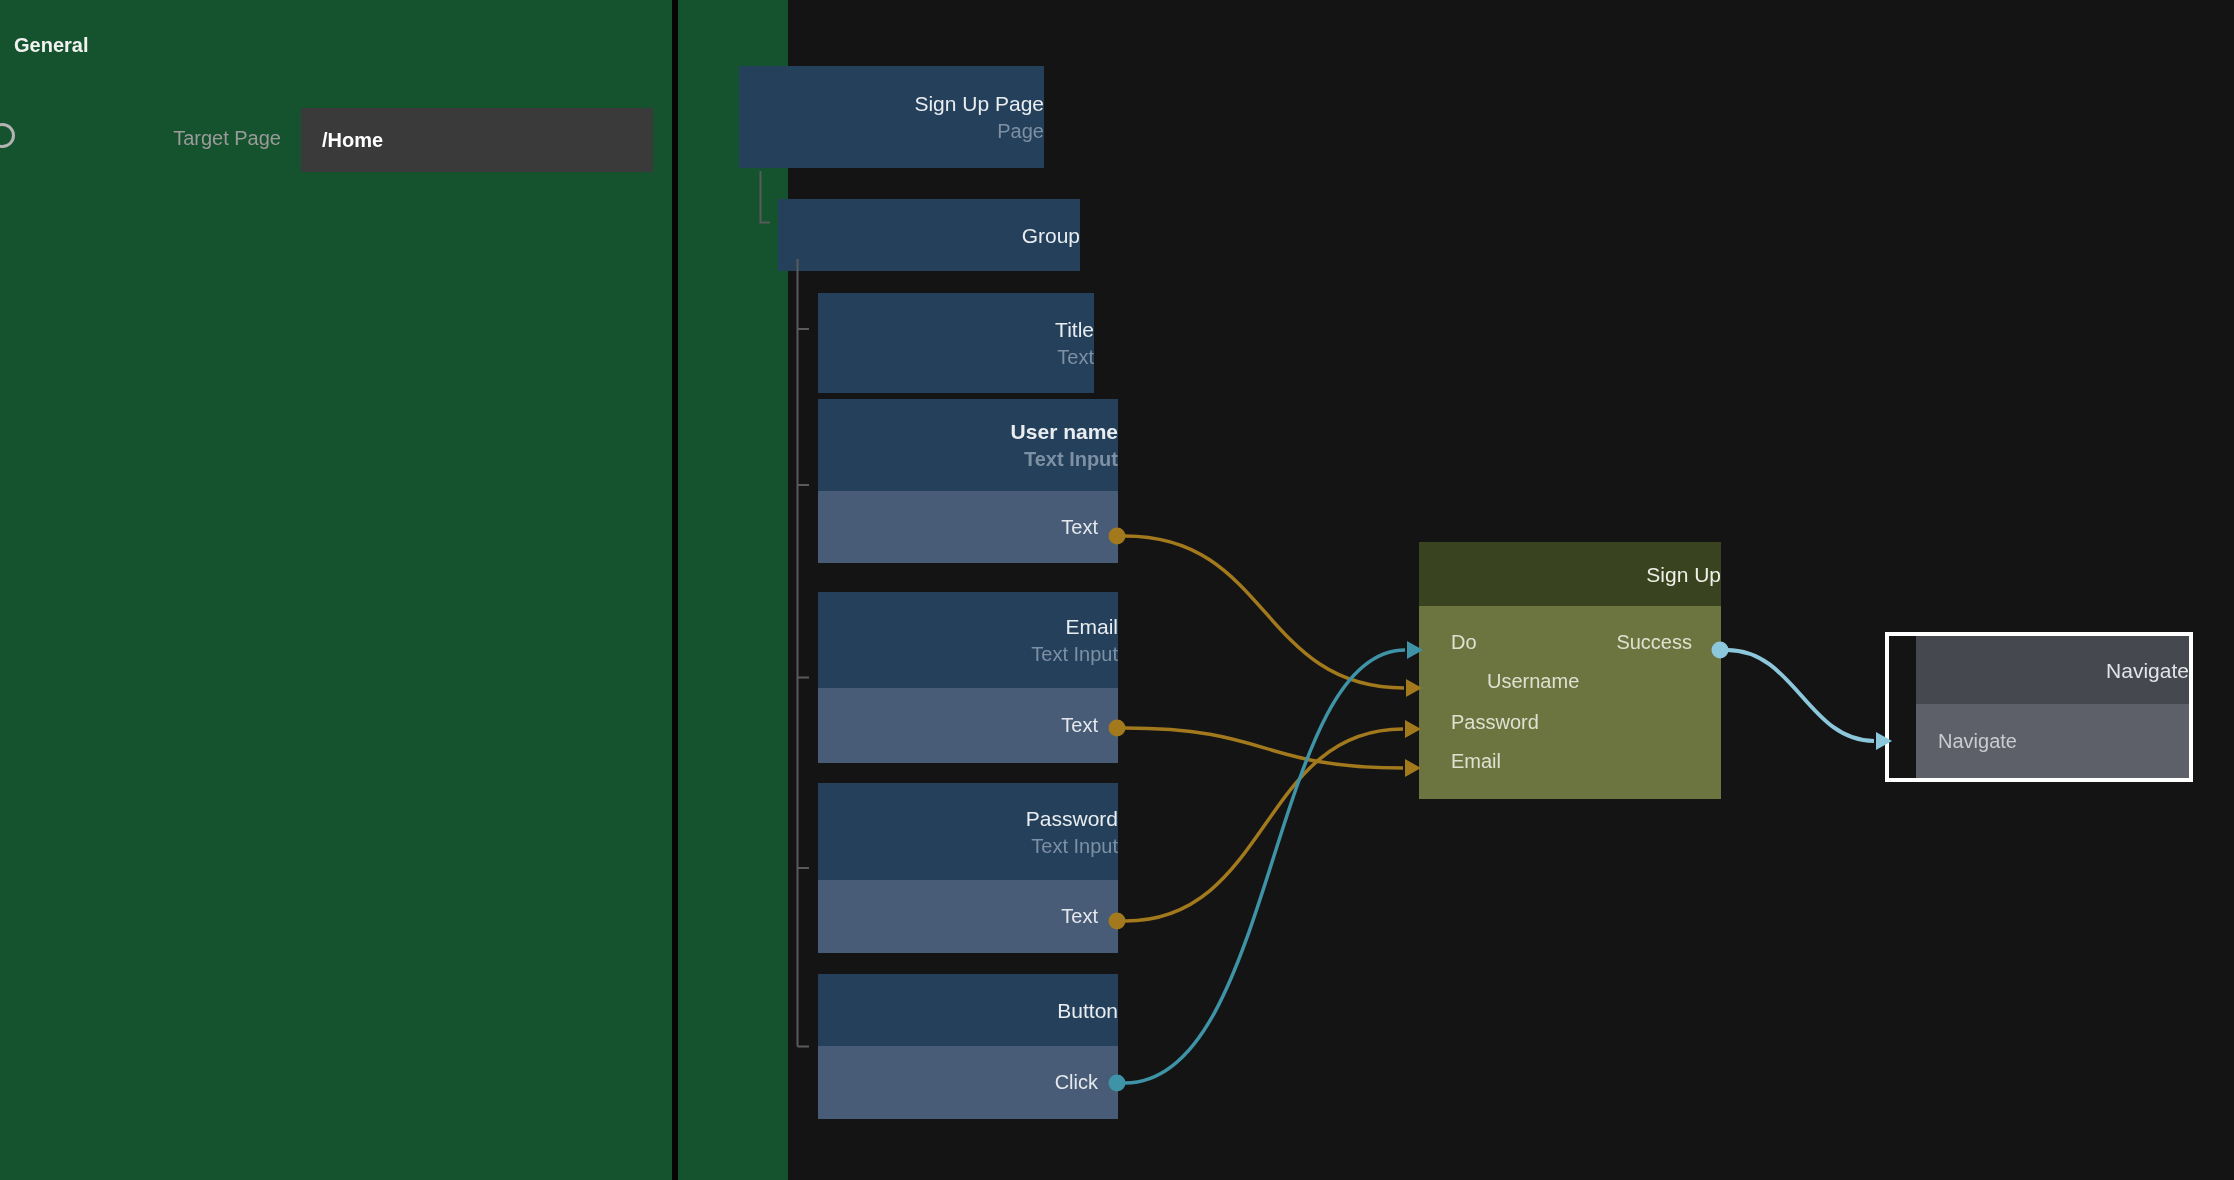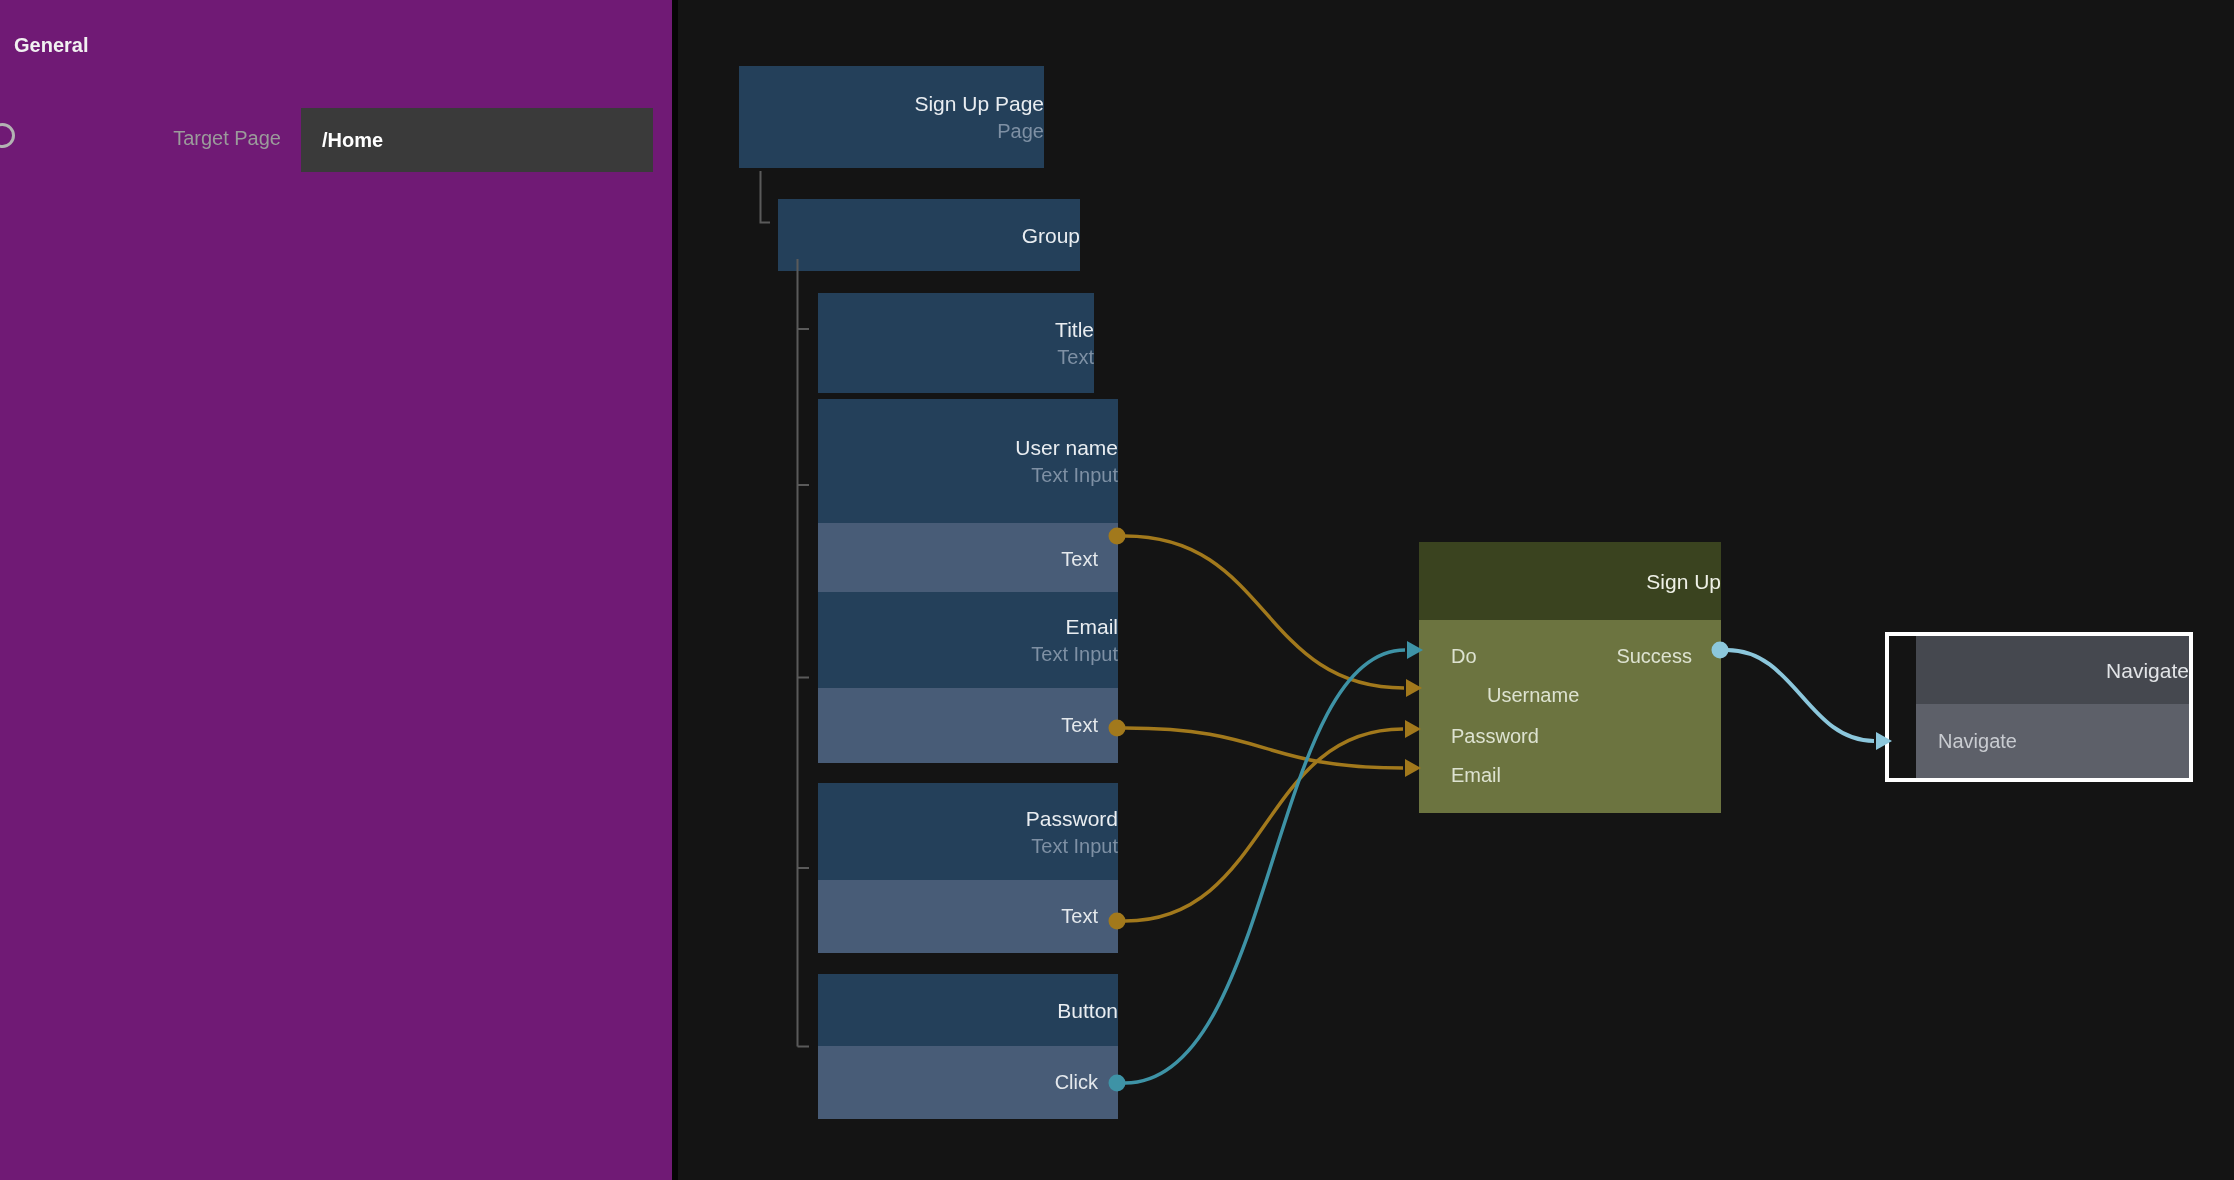--- a/index.html
+++ b/index.html
@@ -4,22 +4,22 @@
 <style>
   html,body{margin:0;padding:0;}
   body{
     width:2234px;height:1180px;overflow:hidden;position:relative;
     background:#141414;
     font-family:"Liberation Sans","DejaVu Sans",sans-serif;
     -webkit-font-smoothing:antialiased;
   }
   
   .side-panel{
-    position:absolute;left:0;top:0;width:672px;height:1180px;
-    background:#701a75;z-index:2;
+    position:absolute;left:0;top:0;width:788px;height:1180px;
+    background:#14532d;z-index:2;
   }
   .panel-divider{
     position:absolute;left:672px;top:0;width:6px;height:1180px;
     background:#050505;z-index:2;
   }
   .section-title{
     position:absolute;left:14px;top:34px;
     font-size:20px;font-weight:bold;color:#f1f1f1;
   }
   .prop-port{
@@ -106,21 +106,21 @@
 </div>
 
 <div class="node blue" style="left:818px;top:293px;width:276px;height:100px;">
   <div class="nh" style="height:100px;">
     <div class="t">Title</div>
     <div class="s">Text</div>
   </div>
 </div>
 
 <div class="node blue" style="left:818px;top:399px;width:300px;height:172px;">
-  <div class="nh" style="height:124px;">
+  <div class="nh" style="height:92px;font-weight:bold;">
     <div class="t">User name</div>
     <div class="s">Text Input</div>
   </div>
   <div class="pr" style="height:72px;">
     <span>Text</span>
   </div>
 </div>
 
 <div class="node blue" style="left:818px;top:592px;width:300px;height:171px;">
   <div class="nh" style="height:96px;">
@@ -145,21 +145,21 @@
 <div class="node blue" style="left:818px;top:974px;width:300px;height:145px;">
   <div class="nh" style="height:72px;">
     <div class="t">Button</div>
   </div>
   <div class="pr" style="height:73px;">
     <span>Click</span>
   </div>
 </div>
 
 <div class="node olive" style="left:1419px;top:542px;width:302px;height:264px;">
-  <div class="nh olive-header" style="height:78px;">
+  <div class="nh olive-header" style="height:64px;">
     <div class="t">Sign Up</div>
   </div>
   <div class="olive-body" style="height:193px;">
     <span class="port-in" style="top:24px;">Do</span>
     <span class="port-in" style="top:63px;margin-left:36px;">Username</span>
     <span class="port-in" style="top:104px;">Password</span>
     <span class="port-in" style="top:143px;">Email</span>
     <span class="port-out-label">Success</span>
   </div>
 </div>

